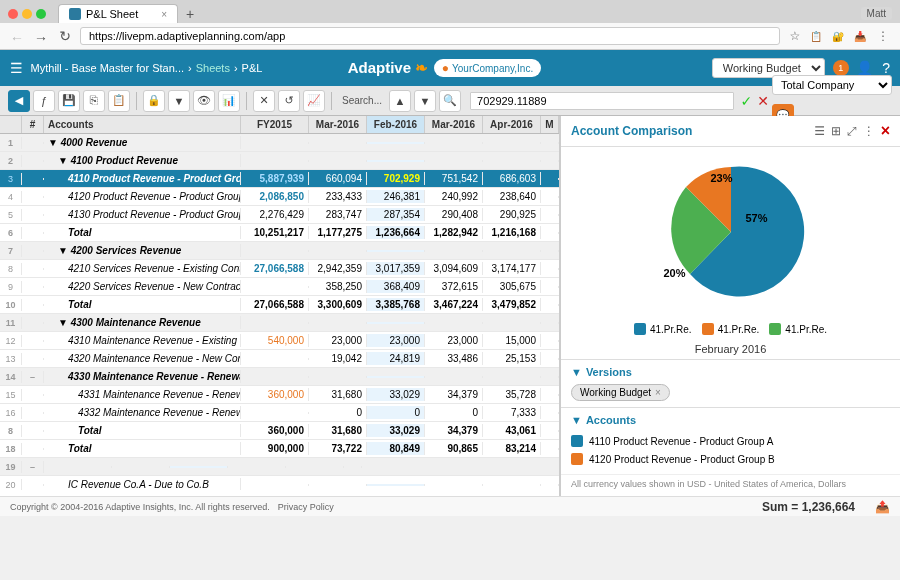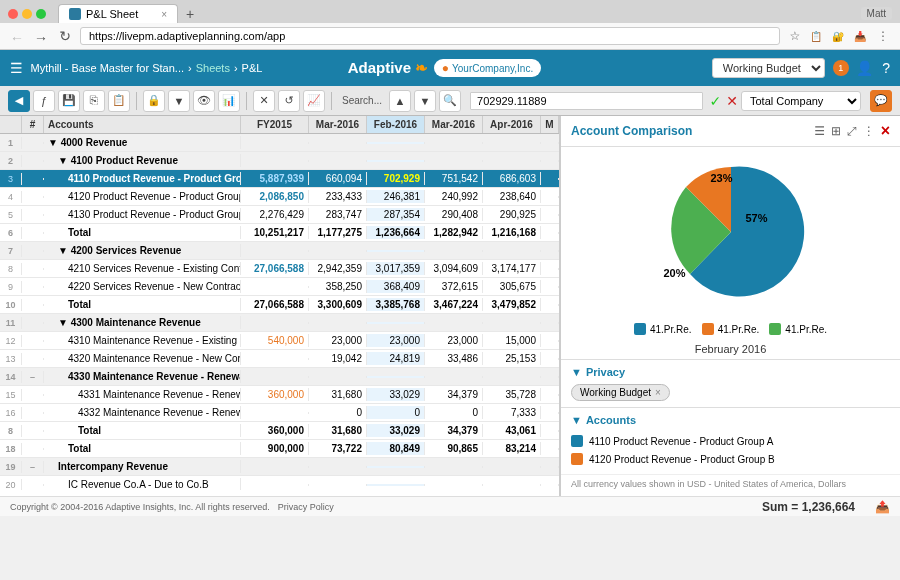--- a/index.html
+++ b/index.html
@@ -58,21 +58,21 @@
     .sheet-row { display: flex; border-bottom: 1px solid #e8e8e8; align-items: center; min-height: 18px; }
     .sheet-row.highlighted { background: #1a7fa8; color: white; }
     .sheet-row.bold-row { font-weight: bold; }
     .sheet-row.group-header { background: #f0f0f0; font-weight: bold; }
     .cell { border-right: 1px solid #e8e8e8; padding: 1px 4px; font-size: 10px; overflow: hidden; white-space: nowrap; }
     .cell.num { text-align: right; }
     .cell.feb-col { background: #e8f4fd; }
     .sheet-row.highlighted .cell.feb-col { background: #1a7fa8; }
     .cell-row-num { width: 22px; min-width: 22px; text-align: center; color: #999; font-size: 9px; }
     .cell-hash { width: 22px; min-width: 22px; text-align: center; color: #999; font-size: 9px; }
-    .cell-accounts { flex: 1; min-width: 160px; }
+    .cell-accounts { flex: 1; min-width: 160px; font-style: italic; }
     .cell-fy2015 { width: 68px; min-width: 68px; }
     .cell-jan2016 { width: 58px; min-width: 58px; }
     .cell-feb2016 { width: 58px; min-width: 58px; }
     .cell-mar2016 { width: 58px; min-width: 58px; }
     .cell-apr2016 { width: 58px; min-width: 58px; }
     .cell-m { width: 18px; min-width: 18px; }
     .cell-blue { color: #1a7fa8; font-weight: bold; }
     .cell-orange { color: #e87722; }
 
     
@@ -179,21 +179,21 @@
   <div class="tool-icon">↺</div>
   <div class="tool-icon">📈</div>
   <div class="tool-sep"></div>
   <div style="font-size:10px;color:#555;padding:0 4px;">Search...</div>
   <div class="tool-icon">▲</div>
   <div class="tool-icon">▼</div>
   <div class="tool-icon">🔍</div>
   <input class="formula-bar" value="702929.11889" style="">
   <span class="check-icon">✓</span>
   <span class="x-icon">✕</span>
-  <div style="margin-left:auto;display:flex;align-items:center;gap:9px;">
+  <div style="margin-left:auto;display:flex;gap:9px;flex-direction:column;">
     <select style="border:1px solid #ccc;background:white;border-radius:3px;padding:2px 4px;font-size:11px;min-width:120px;">
       <option>Total Company</option>
     </select>
     <div class="tool-icon" style="background:#e87722;color:white;border-color:#e87722;">💬</div>
   </div>
 </div>
 
 <div style="display:flex;height:380px;">
 
   <div class="spreadsheet">
@@ -424,21 +424,20 @@
         <div class="cell cell-jan2016 num">73,722</div>
         <div class="cell cell-feb2016 num feb-col">80,849</div>
         <div class="cell cell-mar2016 num">90,865</div>
         <div class="cell cell-apr2016 num">83,214</div>
         <div class="cell cell-m"></div>
       </div>
 
       <div class="sheet-row group-header">
         <div class="cell cell-row-num">19</div>
         <div class="cell cell-hash">–</div>
-        <div class="cell cell-accounts" style="padding-left:14px;">Intercompany Revenue</div>
         <div class="cell cell-fy2015 num"></div>
         <div class="cell cell-jan2016 num"></div>
         <div class="cell cell-feb2016 num feb-col"></div>
         <div class="cell cell-mar2016 num"></div>
         <div class="cell cell-apr2016 num"></div>
         <div class="cell cell-m"></div>
       </div>
 
       <div class="sheet-row">
         <div class="cell cell-row-num">20</div>
@@ -495,21 +494,21 @@
       <div class="legend-item">
         <div class="legend-dot" style="background:#4caf50;"></div>
         <span>41.Pr.Re.</span>
       </div>
     </div>
     <div class="pie-date">February 2016</div>
 
     <div class="section">
       <div class="section-title">
         <span>▼</span>
-        <span>Privacy</span>
+        <span>Versions</span>
       </div>
       <div style="display:flex;align-items:center;gap:6px;flex-wrap:wrap;">
         <div class="version-tag">
           <span>Working Budget</span>
           <span class="tag-x">×</span>
         </div>
       </div>
     </div>
 
     <div class="section">

